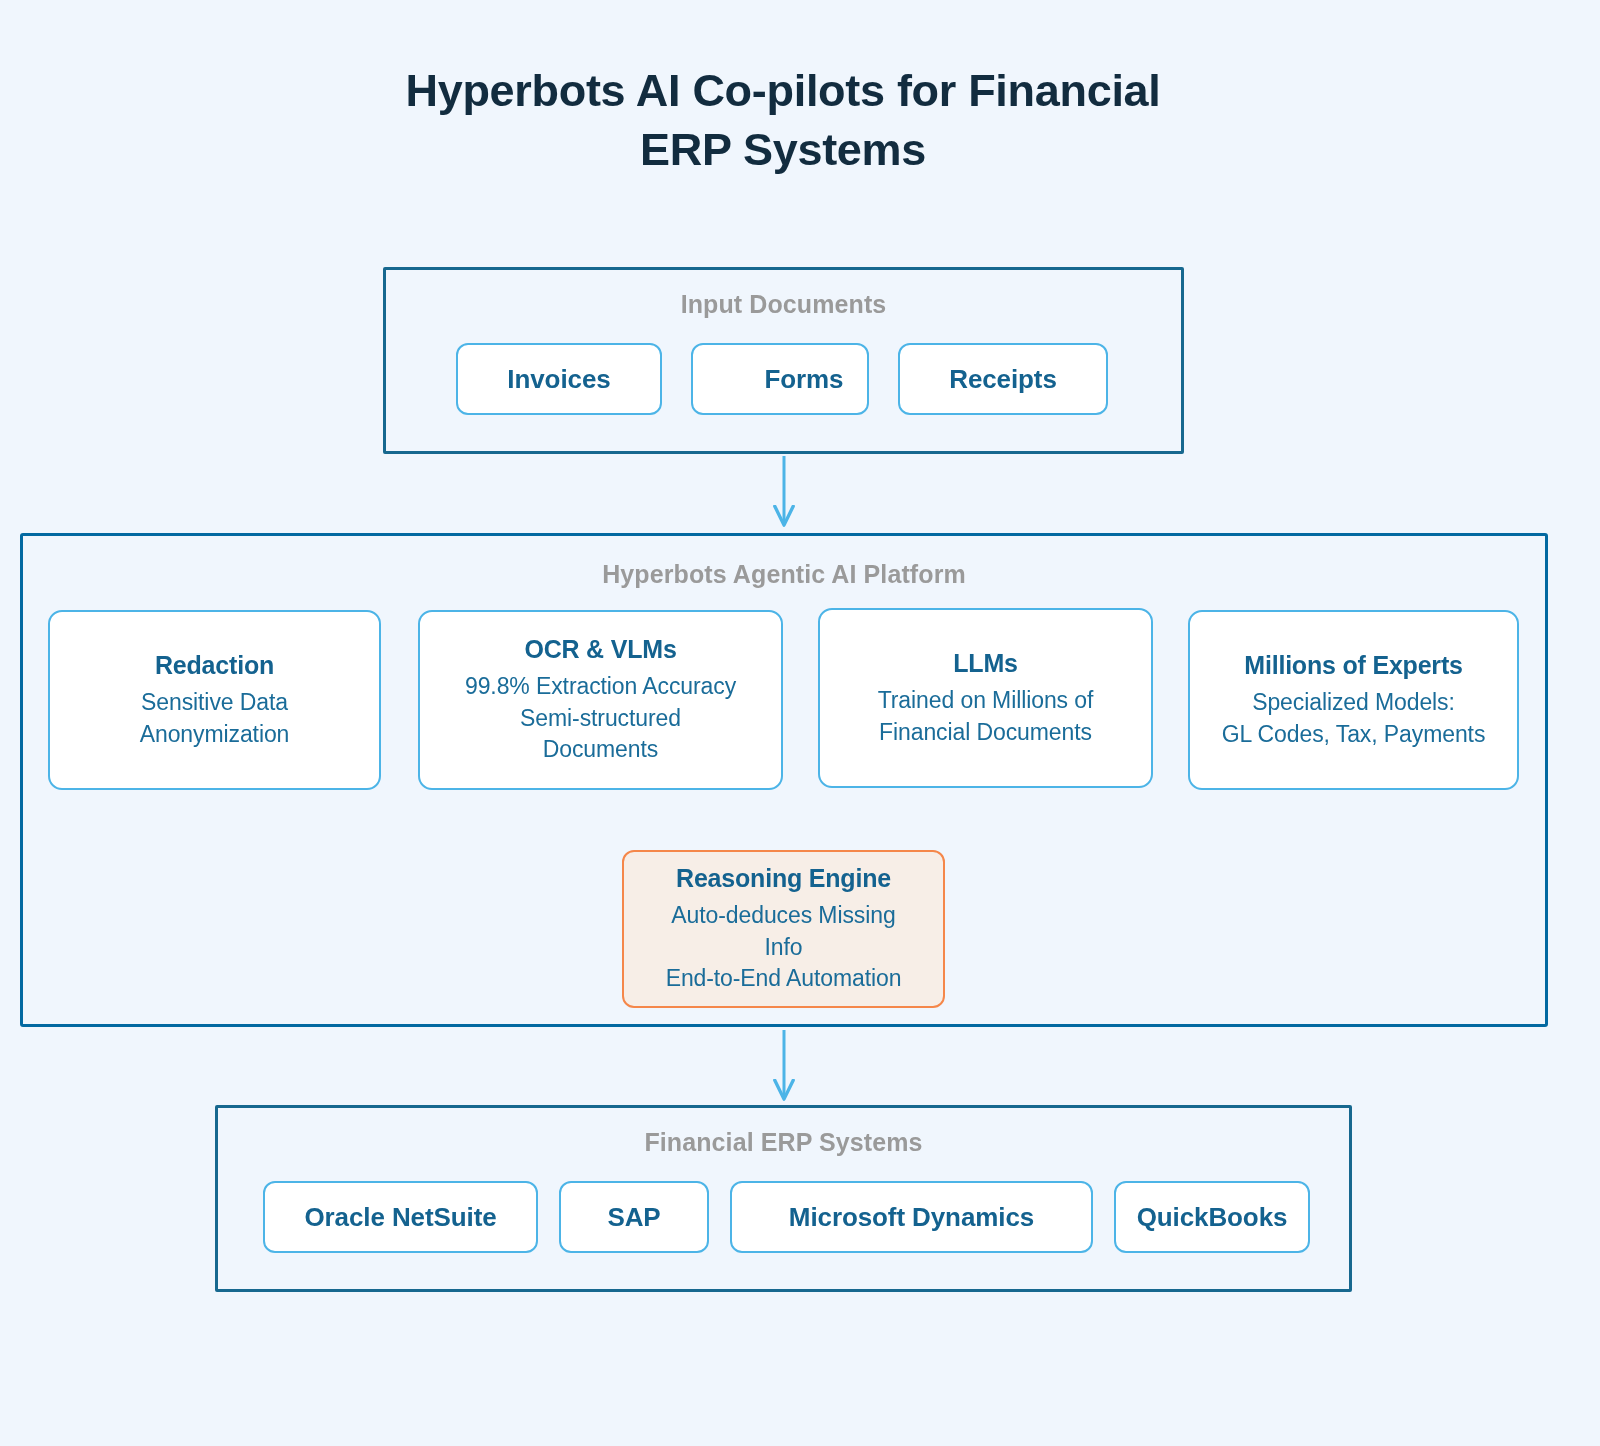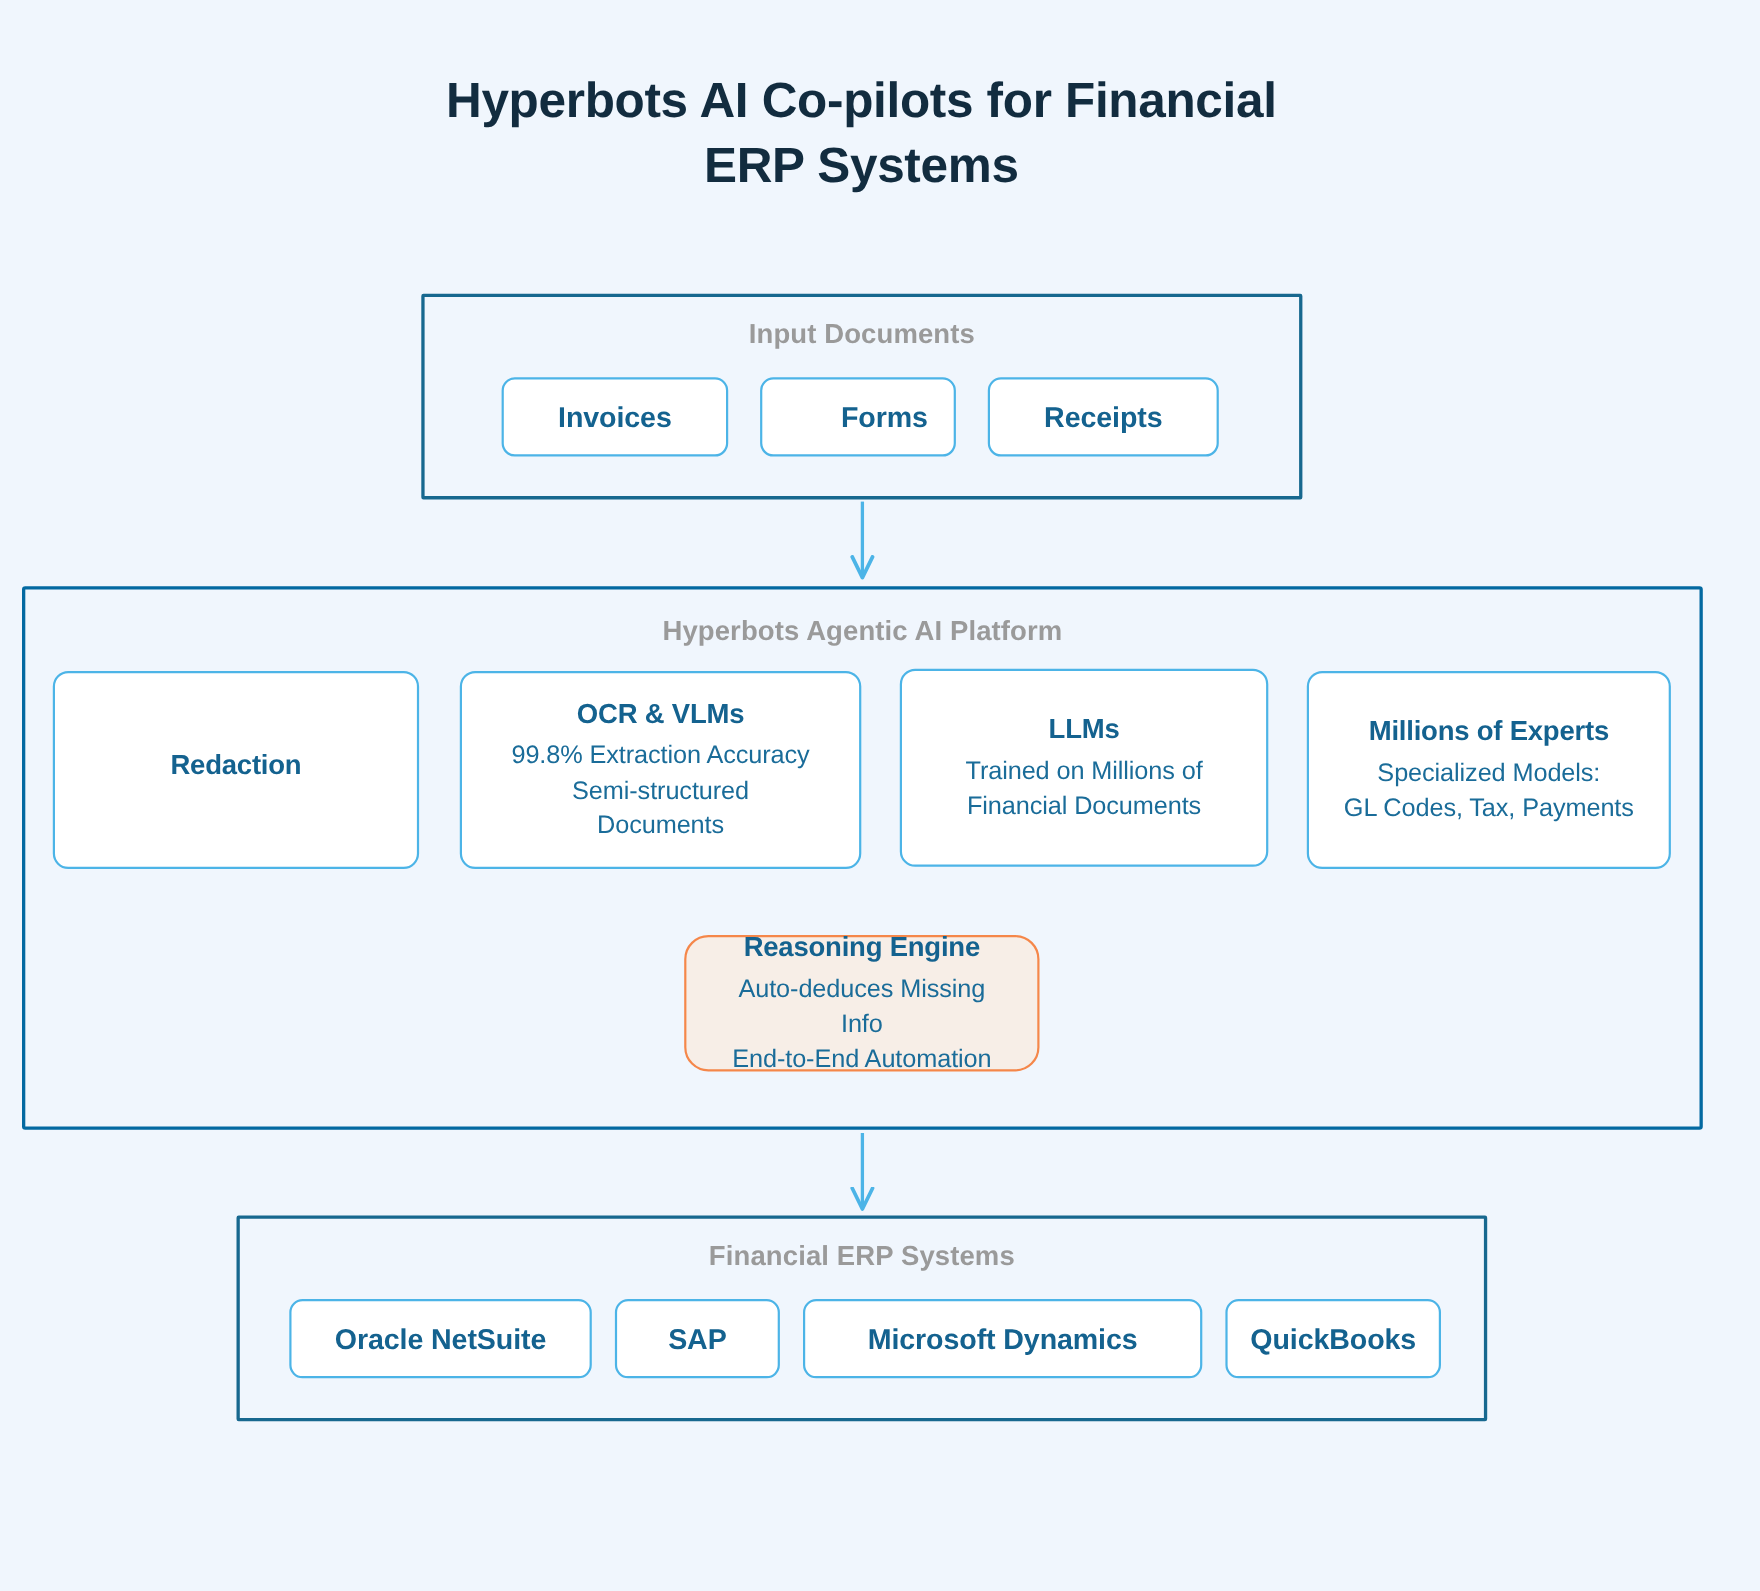--- a/index.html
+++ b/index.html
@@ -166,20 +166,22 @@
     </div>
   </div>
 </div>
 
 <div class="section panel-orange" style="left:20px; top:533px; width:1528px; height:494px;">
   <div class="section-title" style="top:24px;">Hyperbots Agentic AI Platform</div>
 </div>
 
 <div class="card" style="left:48px; top:610px; width:333px; height:180px;">
   <div class="card-title">Redaction</div>
+  <div class="card-body">Sensitive Data
+Anonymization</div>
 </div>
 
 <div class="card" style="left:418px; top:610px; width:365px; height:180px;">
   <div class="card-title">OCR &amp; VLMs</div>
   <div class="card-body">99.8% Extraction Accuracy
 Semi-structured
 Documents</div>
 </div>
 
 <div class="card" style="left:818px; top:608px; width:335px; height:180px;">
@@ -187,21 +189,21 @@
   <div class="card-body">Trained on Millions of
 Financial Documents</div>
 </div>
 
 <div class="card" style="left:1188px; top:610px; width:331px; height:180px;">
   <div class="card-title">Millions of Experts</div>
   <div class="card-body">Specialized Models:
 GL Codes, Tax, Payments</div>
 </div>
 
-<div class="card accent" style="left:622px; top:850px; width:323px; height:124px;border-radius:22px;">
+<div class="card accent" style="left:622px; top:850px; width:323px; height:158px;">
   <div class="card-title">Reasoning Engine</div>
   <div class="card-body">Auto-deduces Missing
 Info
 End-to-End Automation</div>
 </div>
 
 <div class="section panel-blue" style="left:215px; top:1105px; width:1137px; height:187px;">
   <div class="section-title" style="top:20px;">Financial ERP Systems</div>
 
   <div class="chip-row" style="left:45px; top:73px; gap:21px;">

